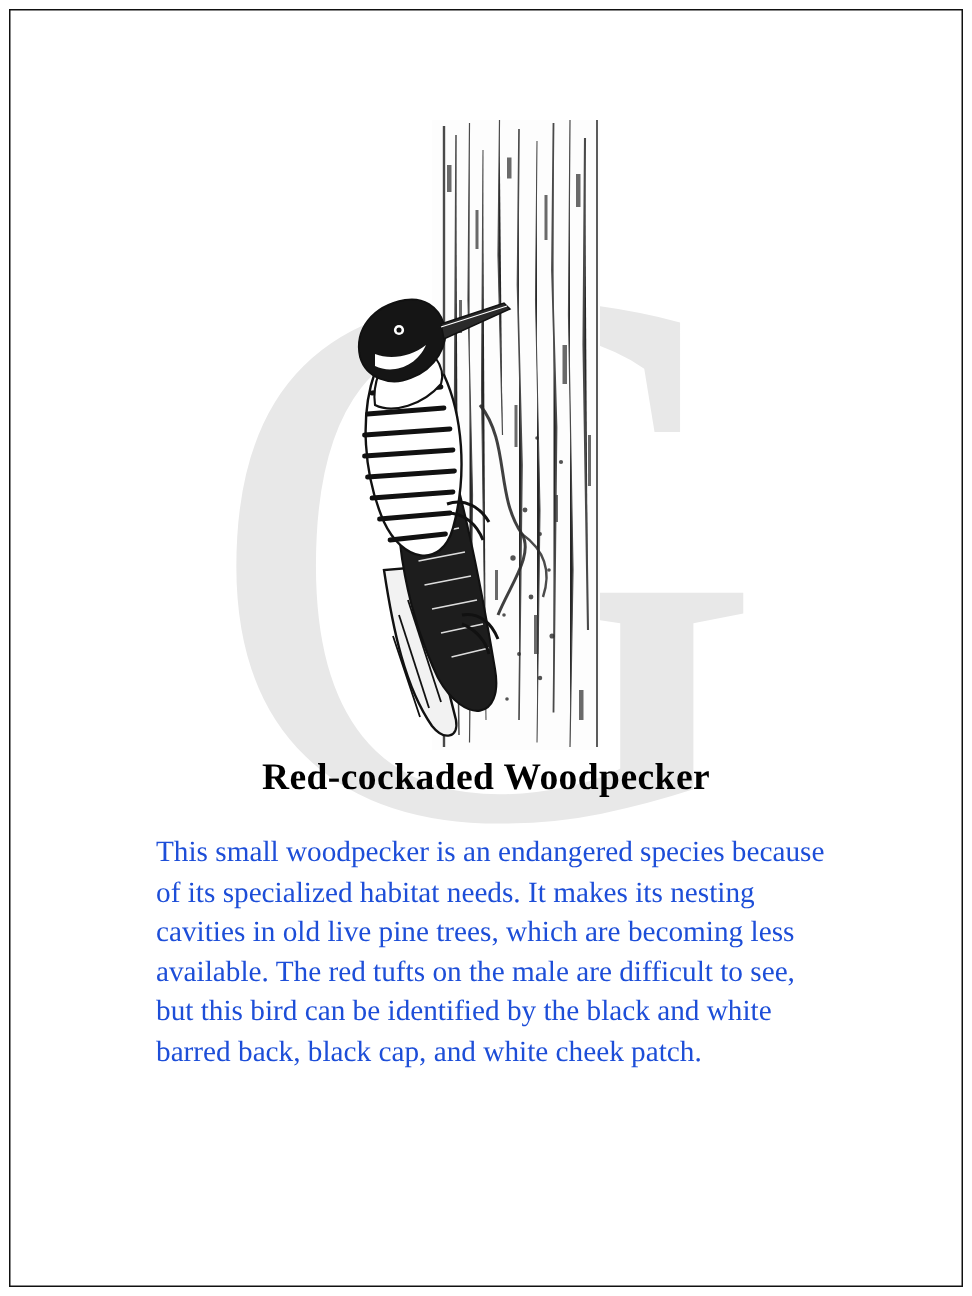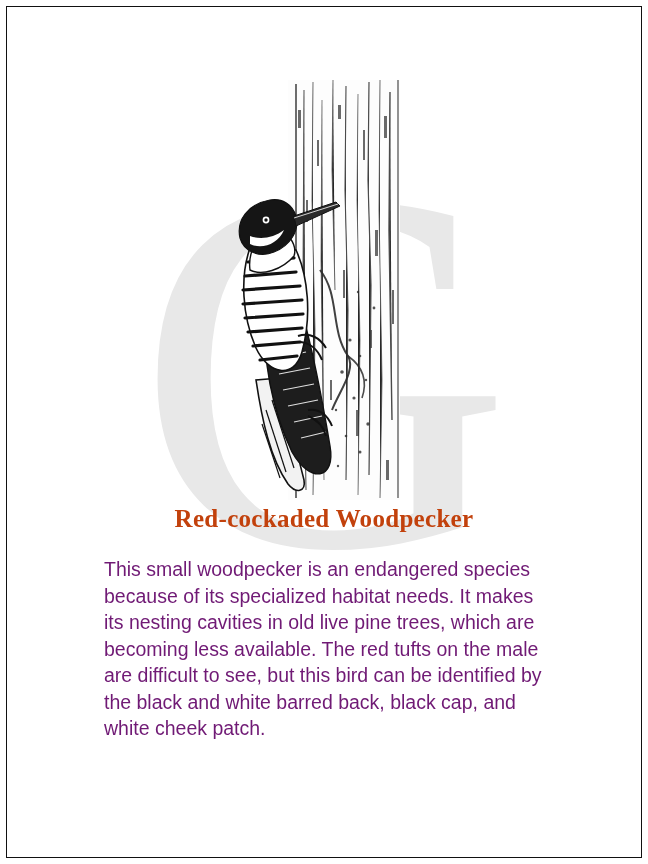--- a/index.html
+++ b/index.html
@@ -58,34 +58,34 @@
   
   .title {
     position: absolute;
     left: 0;
     top: 505px;
     width: 648px;
     text-align: center;
     font-family: "Liberation Serif", serif;
     font-size: 25px;
     font-weight: 700;
-    color: #c2410c;
+    color: #000000;
     letter-spacing: 0.3px;
   }
 
   
   .body-text {
     position: absolute;
     left: 104px;
     top: 556px;
     width: 452px;
-    font-family: Liberation Sans, sans-serif;
+    font-family: Liberation Serif, serif;
     font-size: 19.5px;
     line-height: 26.5px;
-    color: #701a75;
+    color: #1d4ed8;
     text-align: left;
   }
 </style>
 </head>
 <body>
 
 <div class="page-border"></div>
 
 <div class="watermark">G</div>
 

